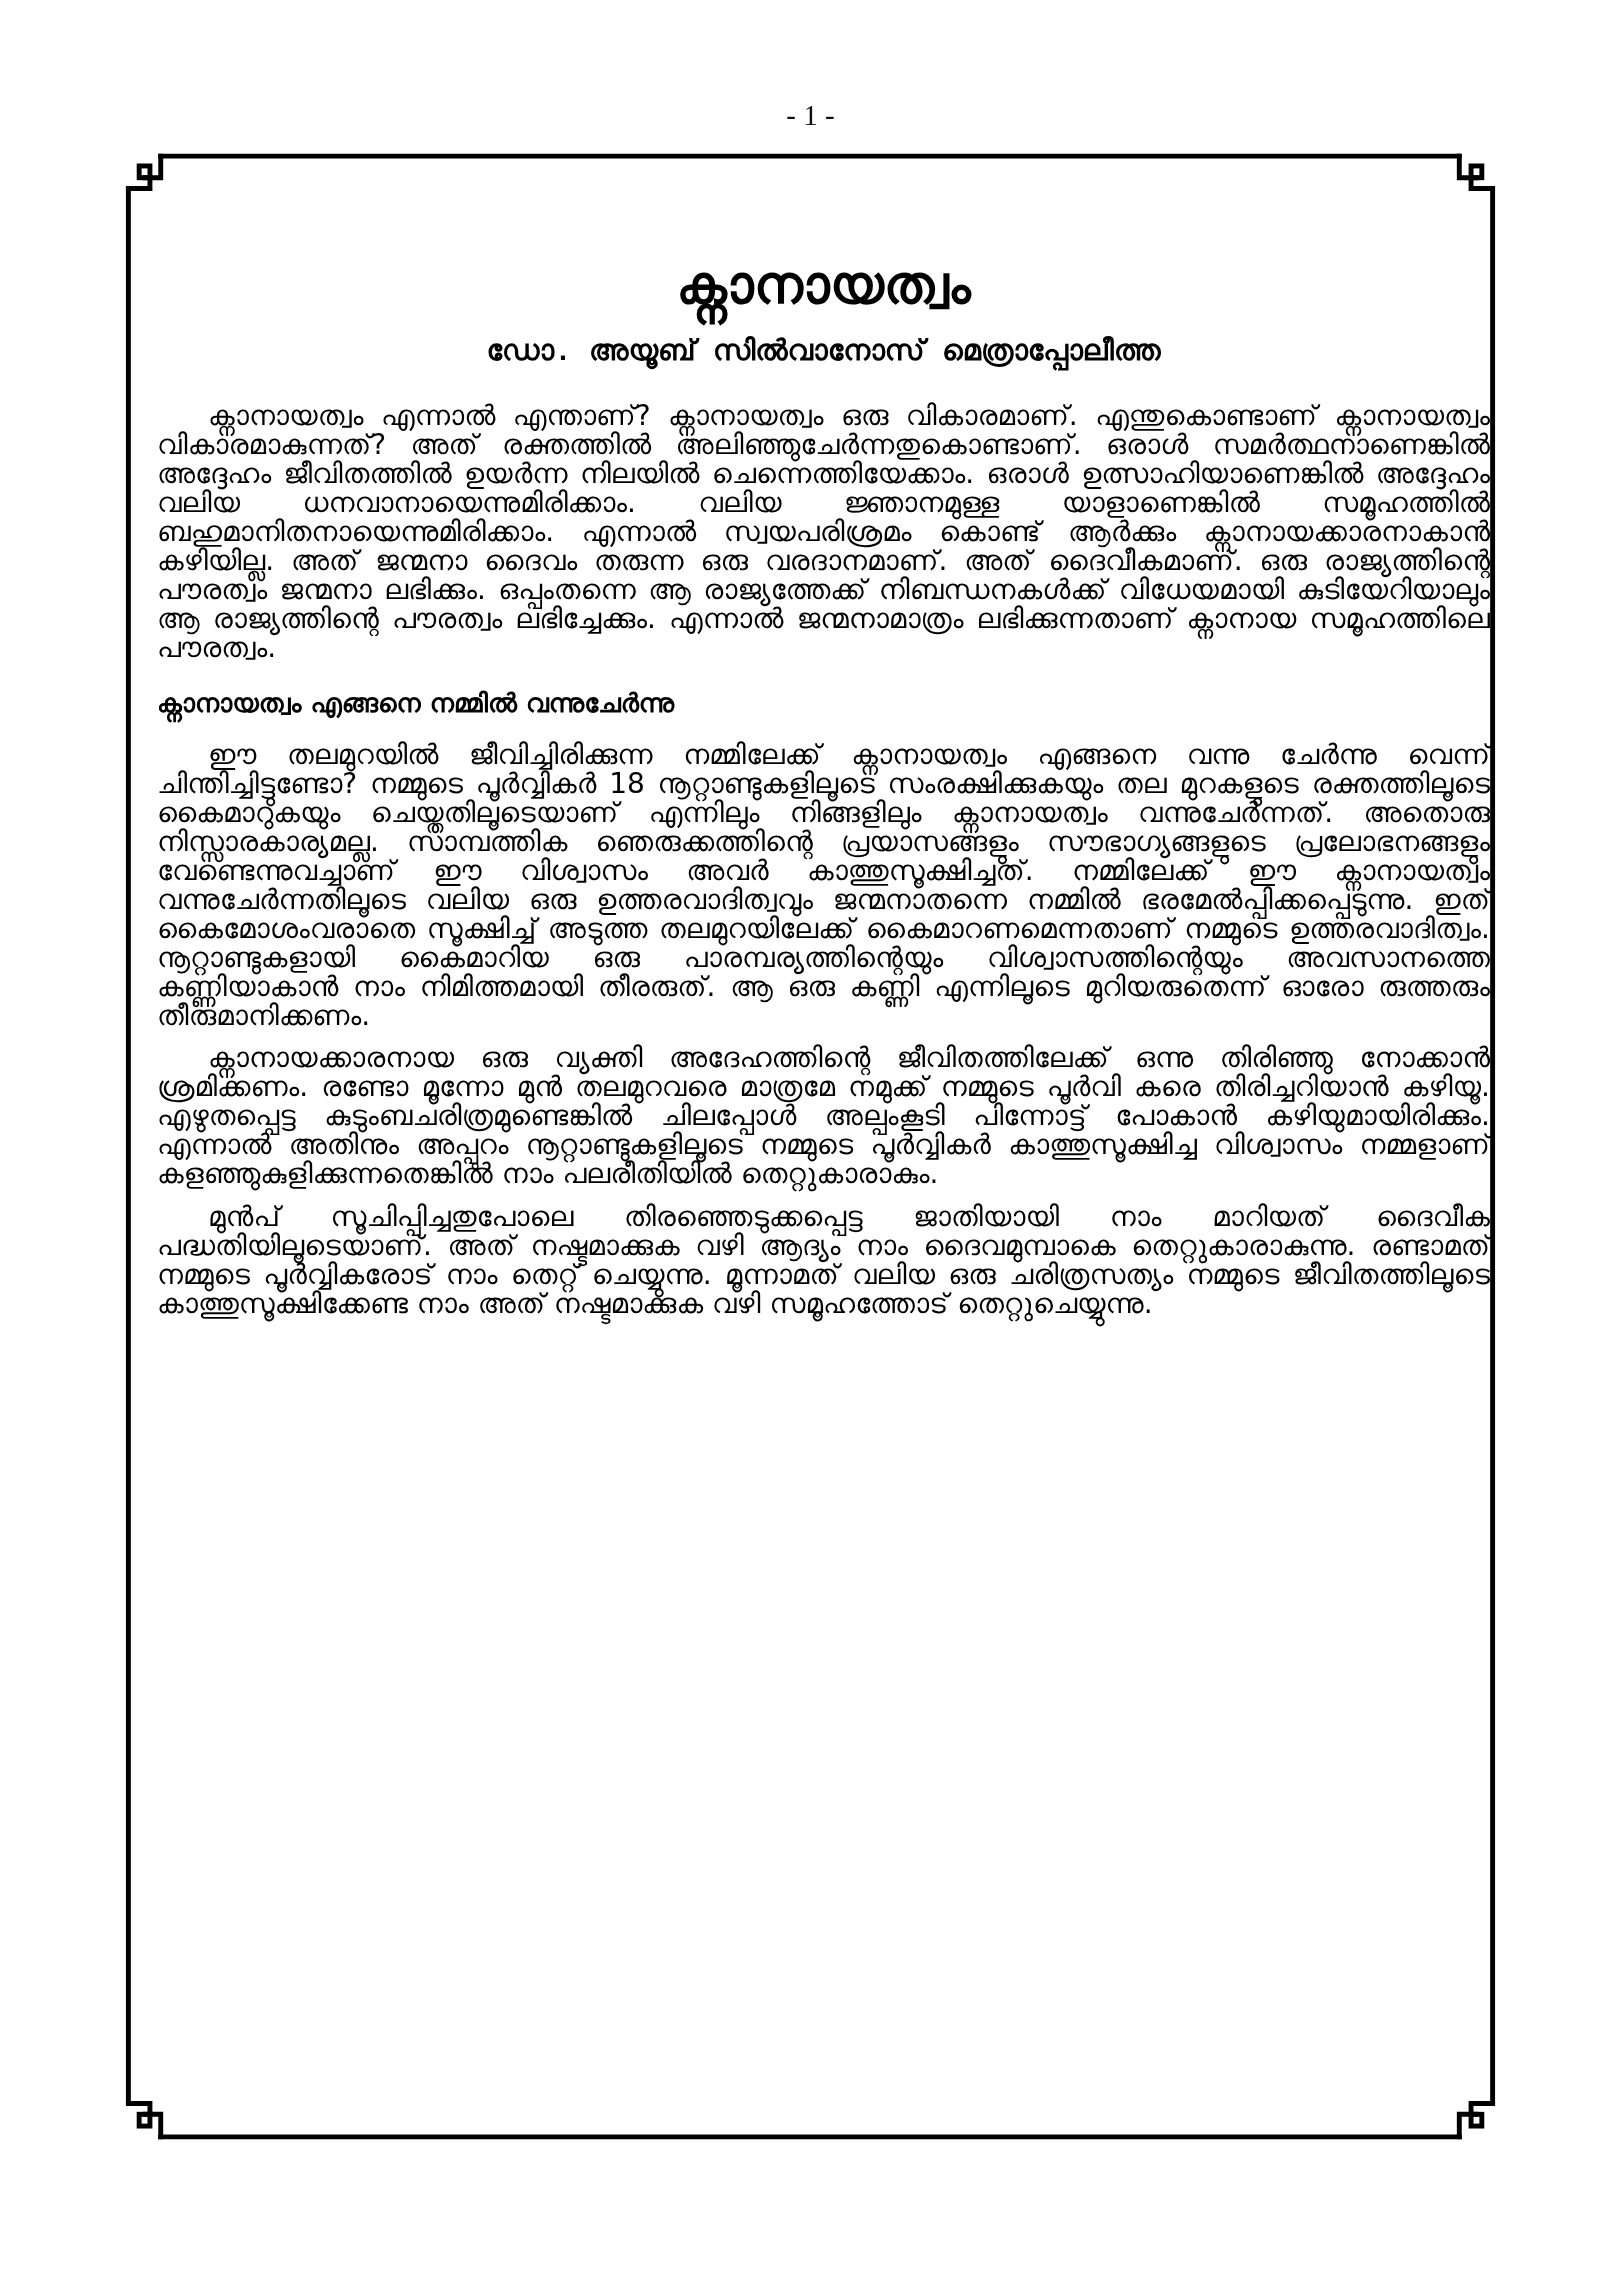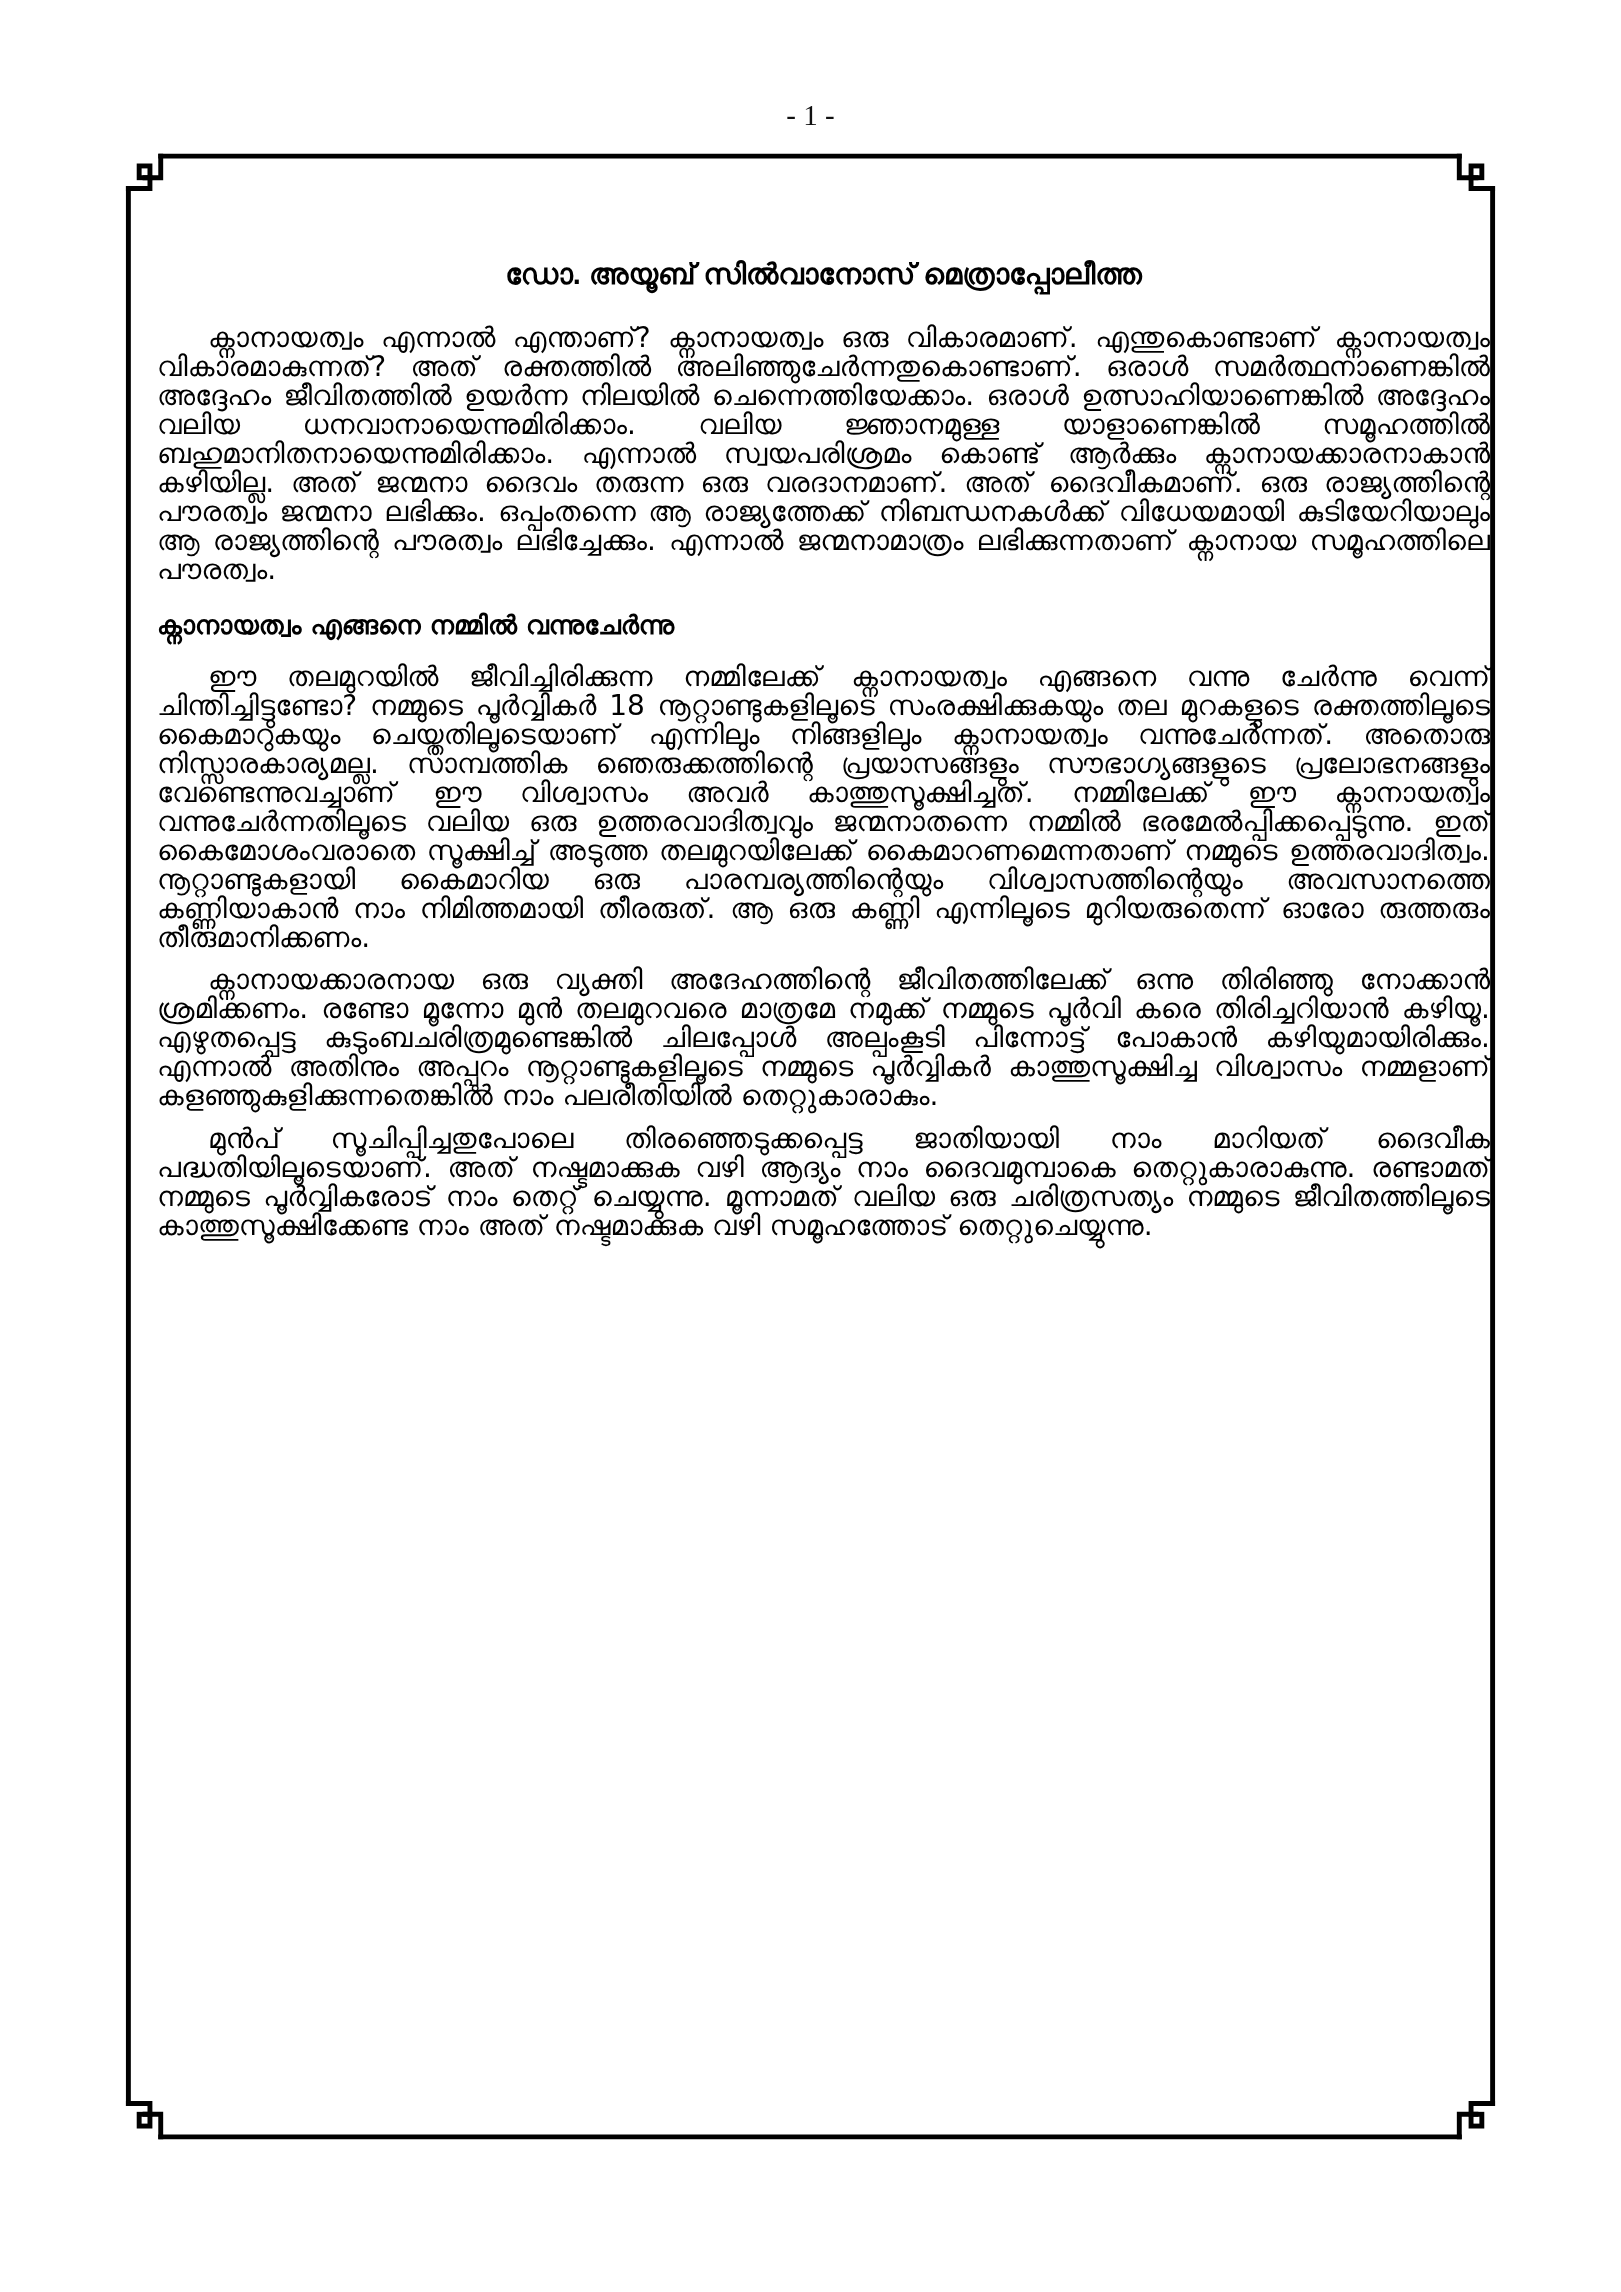--- a/index.html
+++ b/index.html
@@ -19,21 +19,21 @@
     font-family: "DejaVu Sans", sans-serif;
   }
   .title {
     text-align: center; font-weight: bold;
     font-size: 53px; line-height: 78px; margin: 0;
     font-family: "DejaVu Serif", serif;
   }
   .author {
     text-align: center; font-weight: bold;
     font-size: 29px; line-height: 43px; margin: 7.8px 0 27.4px 0;
-    font-family: Liberation Sans, sans-serif;
+    font-family: Liberation Mono, monospace;
   }
   .para {
     font-size: 28px; line-height: 29px; text-align: justify;
     text-indent: 51px; margin: 0 0 13.7px 0;
   }
   .section-heading {
     font-weight: bold; font-size: 26px; line-height: 50px;
     margin: 15.7px 0 11.8px 0; font-family: "DejaVu Serif", serif;
   }
 </style>
@@ -73,20 +73,21 @@
 
     <g>
       <polyline points="1523,2146 1501,2146 1501,2157"></polyline>
       <rect x="1501" y="2157" width="11" height="12"></rect>
       <polyline points="1506,2157 1489,2157 1489,2180"></polyline>
     </g>
   </g>
 </svg>
 
 <div class="content">
+  <h1 class="title">ക്നാനായത്വം</h1>
   <div class="author">ഡോ. അയൂബ് സിൽവാനോസ് മെത്രാപ്പോലീത്ത</div>
 
   <section>
     <p class="para">ക്നാനായത്വം എന്നാൽ എന്താണ്? ക്നാനായത്വം ഒരു വികാരമാണ്. എന്തുകൊണ്ടാണ് ക്നാനായത്വം വികാരമാകുന്നത്? അത് രക്തത്തിൽ അലിഞ്ഞുചേർന്നതുകൊണ്ടാണ്. ഒരാൾ സമർത്ഥനാണെങ്കിൽ അദ്ദേഹം ജീവിതത്തിൽ ഉയർന്ന നിലയിൽ ചെന്നെത്തിയേക്കാം. ഒരാൾ ഉത്സാഹിയാണെങ്കിൽ അദ്ദേഹം വലിയ ധനവാനായെന്നുമിരിക്കാം. വലിയ ജ്ഞാനമുള്ള യാളാണെങ്കിൽ സമൂഹത്തിൽ ബഹുമാനിതനായെന്നുമിരിക്കാം. എന്നാൽ സ്വയപരിശ്രമം കൊണ്ട് ആർക്കും ക്നാനായക്കാരനാകാൻ കഴിയില്ല. അത് ജന്മനാ ദൈവം തരുന്ന ഒരു വരദാനമാണ്. അത് ദൈവീകമാണ്. ഒരു രാജ്യത്തിന്റെ പൗരത്വം ജന്മനാ ലഭിക്കും. ഒപ്പംതന്നെ ആ രാജ്യത്തേക്ക് നിബന്ധനകൾക്ക് വിധേയമായി കുടിയേറിയാലും ആ രാജ്യത്തിന്റെ പൗരത്വം ലഭിച്ചേക്കും. എന്നാൽ ജന്മനാമാത്രം ലഭിക്കുന്നതാണ് ക്നാനായ സമൂഹത്തിലെ പൗരത്വം.</p>
   </section>
 
   <section>
     <h2 class="section-heading">ക്നാനായത്വം എങ്ങനെ നമ്മിൽ വന്നുചേർന്നു</h2>
     <p class="para">ഈ തലമുറയിൽ ജീവിച്ചിരിക്കുന്ന നമ്മിലേക്ക് ക്നാനായത്വം എങ്ങനെ വന്നു ചേർന്നു വെന്ന് ചിന്തിച്ചിട്ടുണ്ടോ? നമ്മുടെ പൂർവ്വികർ 18 നൂറ്റാണ്ടുകളിലൂടെ സംരക്ഷിക്കുകയും തല മുറകളുടെ രക്തത്തിലൂടെ കൈമാറുകയും ചെയ്തതിലൂടെയാണ് എന്നിലും നിങ്ങളിലും ക്നാനായത്വം വന്നുചേർന്നത്. അതൊരു നിസ്സാരകാര്യമല്ല. സാമ്പത്തിക ഞെരുക്കത്തിന്റെ പ്രയാസങ്ങളും സൗഭാഗ്യങ്ങളുടെ പ്രലോഭനങ്ങളും വേണ്ടെന്നുവച്ചാണ് ഈ വിശ്വാസം അവർ കാത്തുസൂക്ഷിച്ചത്. നമ്മിലേക്ക് ഈ ക്നാനായത്വം വന്നുചേർന്നതിലൂടെ വലിയ ഒരു ഉത്തരവാദിത്വവും ജന്മനാതന്നെ നമ്മിൽ ഭരമേൽപ്പിക്കപ്പെടുന്നു. ഇത് കൈമോശംവരാതെ സൂക്ഷിച്ച് അടുത്ത തലമുറയിലേക്ക് കൈമാറണമെന്നതാണ് നമ്മുടെ ഉത്തരവാദിത്വം. നൂറ്റാണ്ടുകളായി കൈമാറിയ ഒരു പാരമ്പര്യത്തിന്റെയും വിശ്വാസത്തിന്റെയും അവസാനത്തെ കണ്ണിയാകാൻ നാം നിമിത്തമായി തീരരുത്. ആ ഒരു കണ്ണി എന്നിലൂടെ മുറിയരുതെന്ന് ഓരോ രുത്തരും തീരുമാനിക്കണം.</p>
     <p class="para">ക്നാനായക്കാരനായ ഒരു വ്യക്തി അദേഹത്തിന്റെ ജീവിതത്തിലേക്ക് ഒന്നു തിരിഞ്ഞു നോക്കാൻ ശ്രമിക്കണം. രണ്ടോ മൂന്നോ മുൻ തലമുറവരെ മാത്രമേ നമുക്ക് നമ്മുടെ പൂർവി കരെ തിരിച്ചറിയാൻ കഴിയൂ. എഴുതപ്പെട്ട കുടുംബചരിത്രമുണ്ടെങ്കിൽ ചിലപ്പോൾ അല്പംകൂടി പിന്നോട്ട് പോകാൻ കഴിയുമായിരിക്കും. എന്നാൽ അതിനും അപ്പുറം നൂറ്റാണ്ടുകളിലൂടെ നമ്മുടെ പൂർവ്വികർ കാത്തുസൂക്ഷിച്ച വിശ്വാസം നമ്മളാണ് കളഞ്ഞുകുളിക്കുന്നതെങ്കിൽ നാം പലരീതിയിൽ തെറ്റുകാരാകും.</p>

